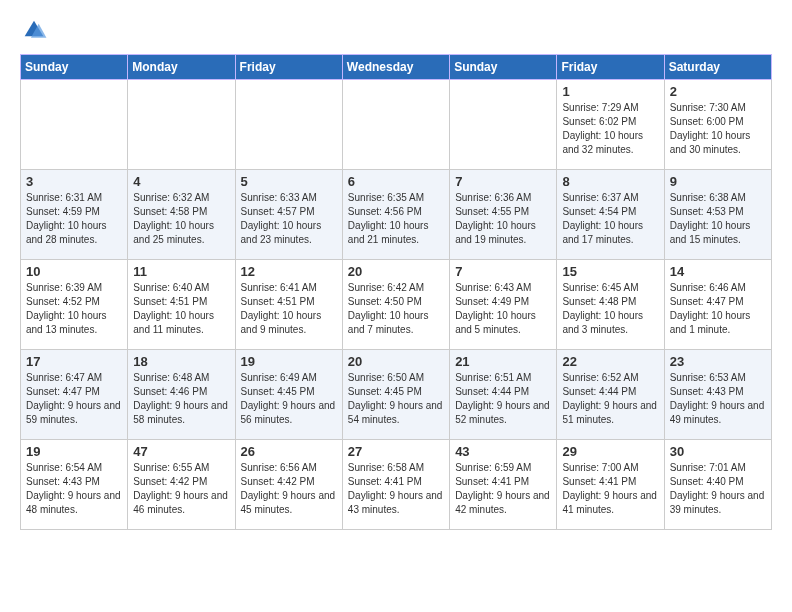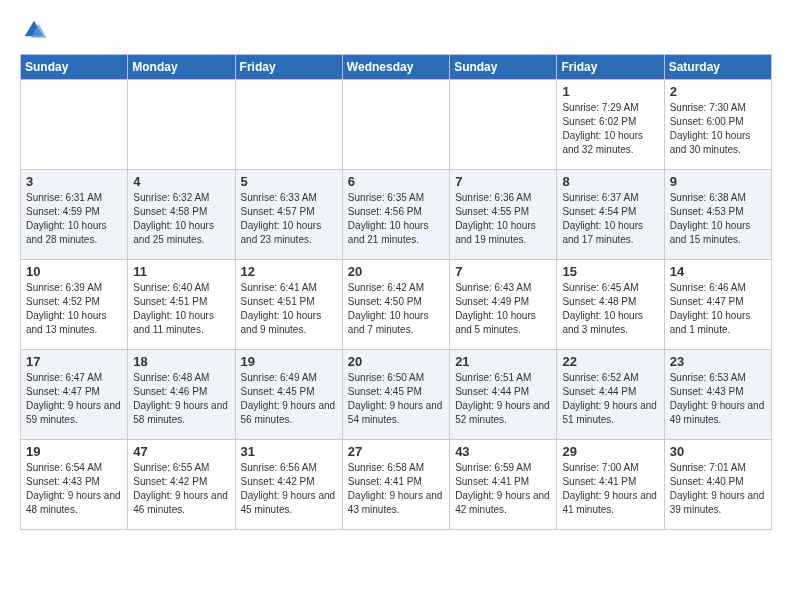--- a/index.html
+++ b/index.html
@@ -236,21 +236,21 @@
         <tr>
           <td>
             <span class="day-num">19</span>
             <div class="cell-text">Sunrise: 6:54 AM<br>Sunset: 4:43 PM<br>Daylight: 9 hours and 48 minutes.</div>
           </td>
           <td>
             <span class="day-num">47</span>
             <div class="cell-text">Sunrise: 6:55 AM<br>Sunset: 4:42 PM<br>Daylight: 9 hours and 46 minutes.</div>
           </td>
           <td>
-            <span class="day-num">31</span>
+            <span class="day-num">26</span>
             <div class="cell-text">Sunrise: 6:56 AM<br>Sunset: 4:42 PM<br>Daylight: 9 hours and 45 minutes.</div>
           </td>
           <td>
             <span class="day-num">27</span>
             <div class="cell-text">Sunrise: 6:58 AM<br>Sunset: 4:41 PM<br>Daylight: 9 hours and 43 minutes.</div>
           </td>
           <td>
             <span class="day-num">43</span>
             <div class="cell-text">Sunrise: 6:59 AM<br>Sunset: 4:41 PM<br>Daylight: 9 hours and 42 minutes.</div>
           </td>

